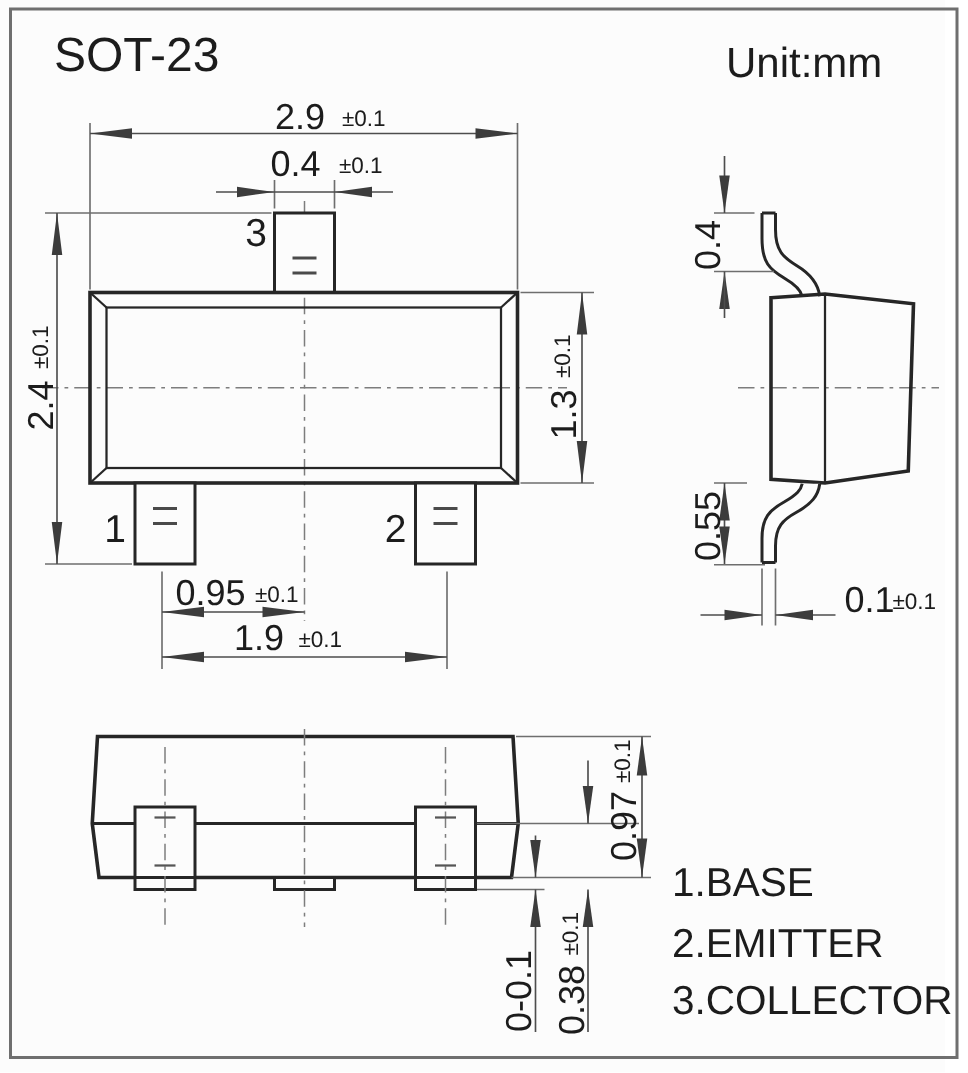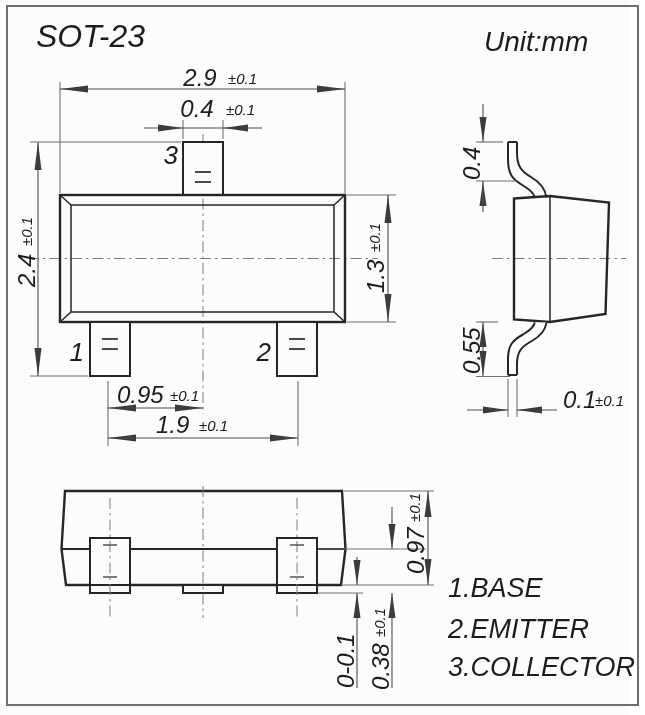--- a/index.html
+++ b/index.html
@@ -1,16 +1,16 @@
 <!DOCTYPE html>
 <html><head>
 <meta charset="utf-8">
 <style>
   html,body{margin:0;padding:0;background:#ffffff;}
-  #page{position:relative;width:630px;height:715px;background:#fcfcfc;font-family:"Liberation Sans",sans-serif;font-style:italic;}
+  #page{position:relative;width:630px;height:715px;background:#fcfcfc;font-family:"Liberation Sans",sans-serif;}
   svg{position:absolute;left:0;top:0;}
   text{fill:#1c1c1c;font-family:"Liberation Sans","DejaVu Sans",sans-serif;}
   .outline{fill:none;stroke:#262626;stroke-width:2;}
   .heavy{stroke-width:2.4;}
   .thin{stroke-width:1.5;}
   .lead{fill:#fcfcfc;stroke:#262626;stroke-width:2;}
   .sil{fill:#fcfcfc;stroke:none;}
   .dim{stroke:#4d4d4d;stroke-width:1.1;fill:none;}
   .ext{stroke:#6e6e6e;stroke-width:1.1;fill:none;}
   .cl{stroke:#7d7d7d;stroke-width:1;fill:none;stroke-dasharray:11 4 2.5 4;}

